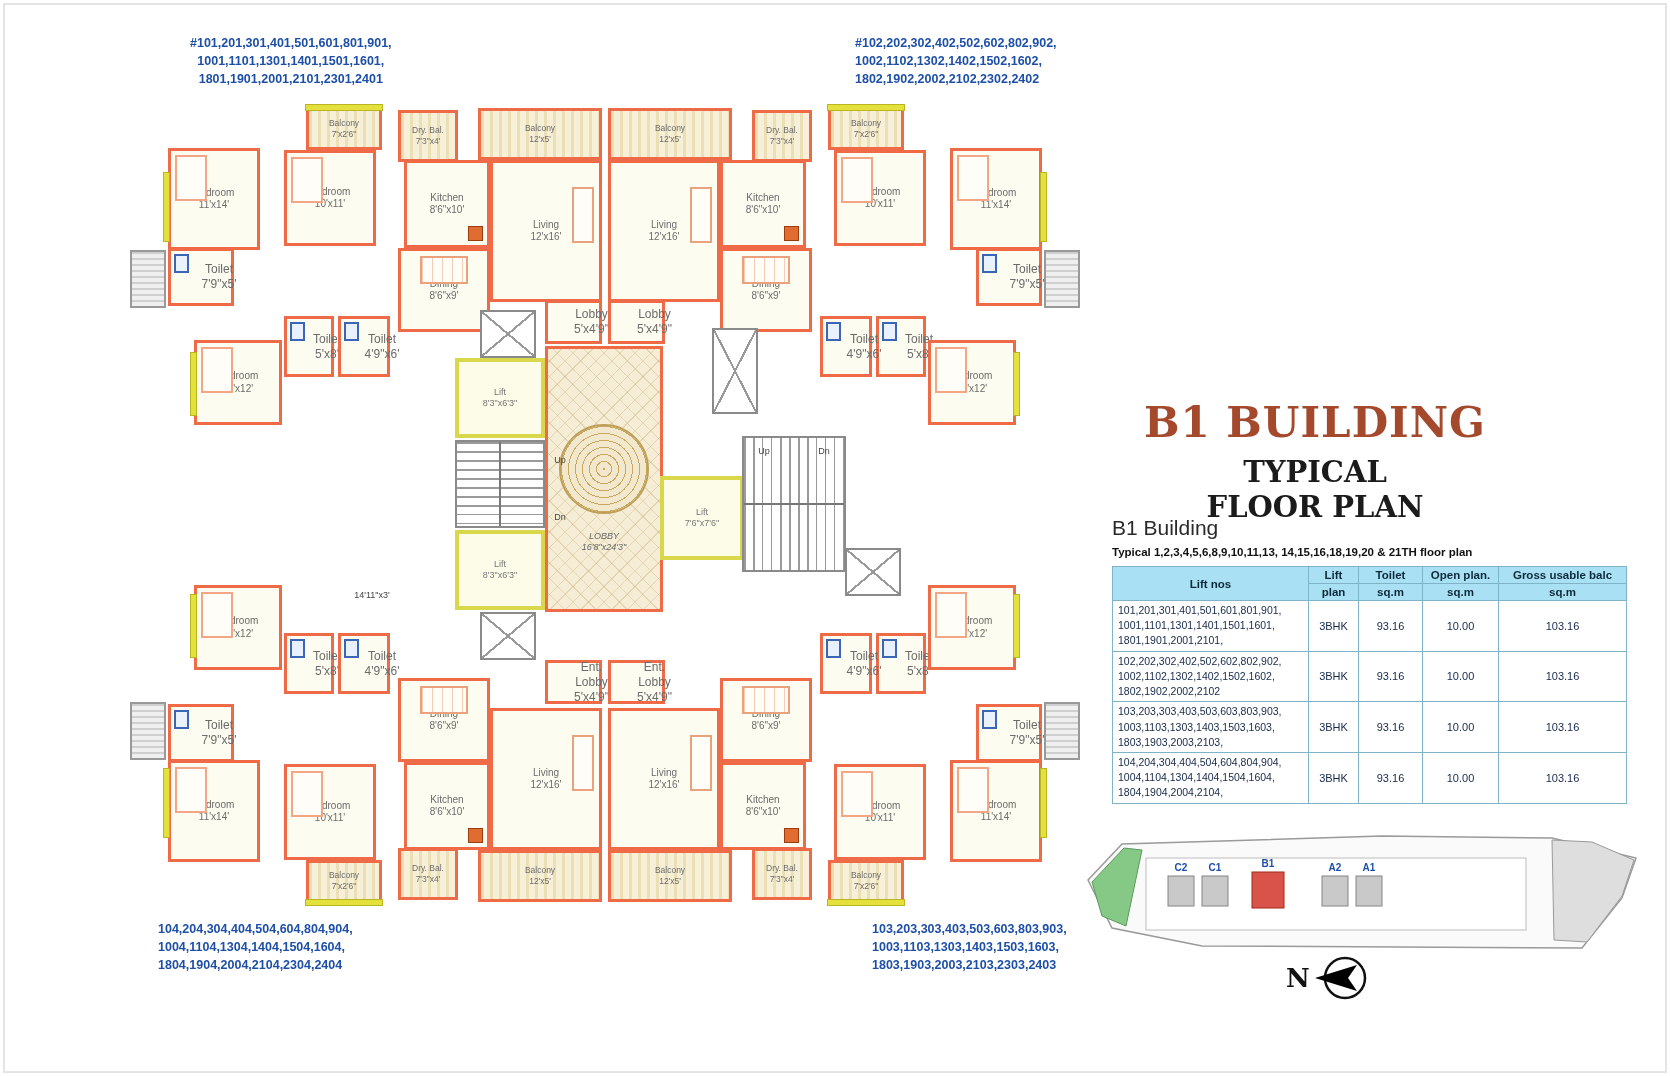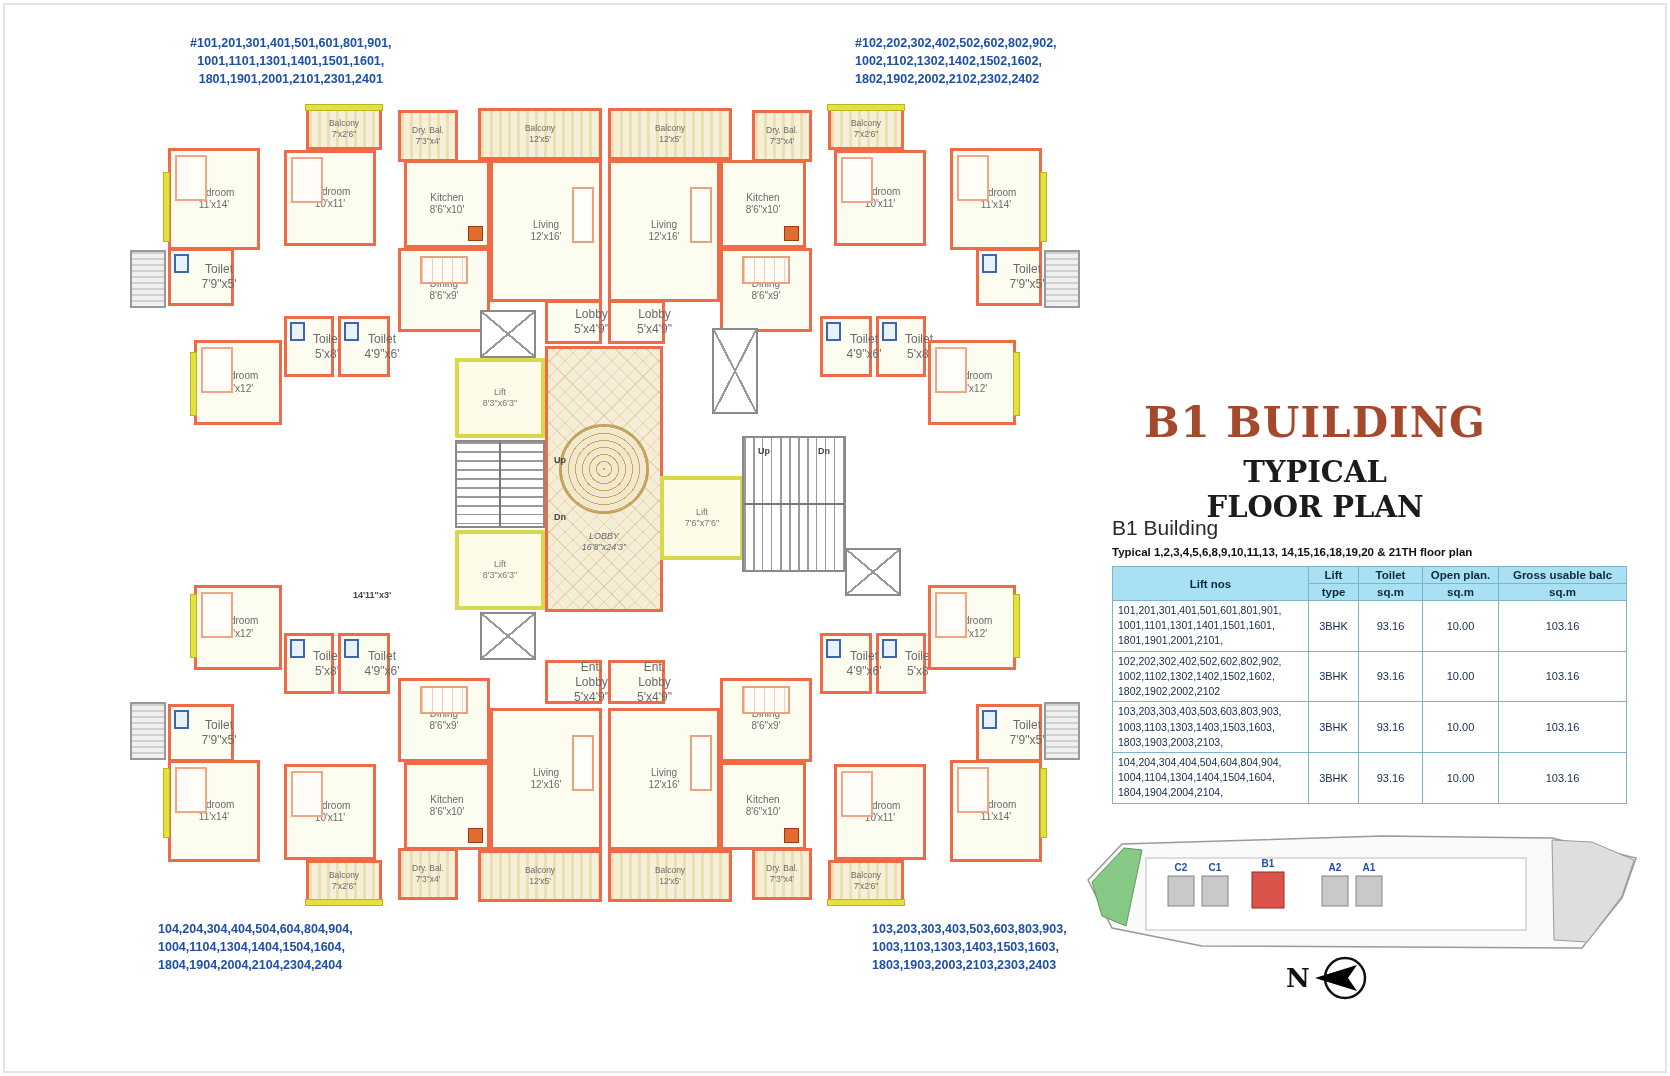--- a/index.html
+++ b/index.html
@@ -39,21 +39,21 @@
       background: repeating-radial-gradient(circle at 50% 50%, #c9a85e 0 1px, rgba(0,0,0,0) 1px 7px), #f2e8cd; }
   .t-stairs-h { border:2px solid #8a8a8a; z-index:2; background-color:#fff; background:
       linear-gradient(90deg, transparent calc(50% - 1px), #777 calc(50% - 1px) calc(50% + 1px), transparent calc(50% + 1px)),
       repeating-linear-gradient(180deg, #9a9a9a 0 1.5px, transparent 1.5px 9px), #fff; }
   .t-stairs-v { border:2px solid #8a8a8a; z-index:2; background:
       linear-gradient(180deg, transparent calc(50% - 1px), #777 calc(50% - 1px) calc(50% + 1px), transparent calc(50% + 1px)),
       repeating-linear-gradient(90deg, #9a9a9a 0 1.5px, transparent 1.5px 9px), #fff; }
   .t-shaft { border:2px solid #8a8a8a; z-index:2; background:
       linear-gradient(to top right, transparent calc(50% - 1px), #999 calc(50% - 1px) calc(50% + 1px), transparent calc(50% + 1px)),
       linear-gradient(to bottom right, transparent calc(50% - 1px), #999 calc(50% - 1px) calc(50% + 1px), transparent calc(50% + 1px)), #fff; }
-  .t-ptext { border:none; background:none; font-size:9px; color:#444; z-index:6;font-weight:bold; }
+  .t-ptext { border:none; background:none; font-size:9px; color:#444; z-index:6; }
   .t-ledge { border:2px solid #999; z-index:1;
       background: repeating-linear-gradient(180deg,#cfcfcf 0 2px,#efefef 2px 6px); }
   .window { position:absolute; background:#e4e13c; border:1px solid #b9b621; z-index:4; }
 
   
   .flatnos { position:absolute; color:#1d4fa8; font-weight:bold; font-size:12.5px;
              line-height:1.45; white-space:pre-line; z-index:7; }
 
   
   .title-line { position:absolute; left:1090px; width:450px; text-align:center;
@@ -368,21 +368,21 @@
 <table id="flat-table">
   <thead>
       <tr>
         <th rowspan="2">Lift nos</th>
         <th class="cw-type">Lift</th>
         <th class="cw-carpet">Toilet</th>
         <th class="cw-balc">Open plan.</th>
         <th class="cw-gross">Gross usable balc</th>
       </tr>
       <tr>
-        <th class="cw-type">type</th>
+        <th class="cw-type">plan</th>
         <th class="cw-carpet">sq.m</th>
         <th class="cw-balc">sq.m</th>
         <th class="cw-gross">sq.m</th>
       </tr>
     </thead>
   <tbody>
       <tr>
         <td class="flats">101,201,301,401,501,601,801,901,
 1001,1101,1301,1401,1501,1601,
 1801,1901,2001,2101,</td>

